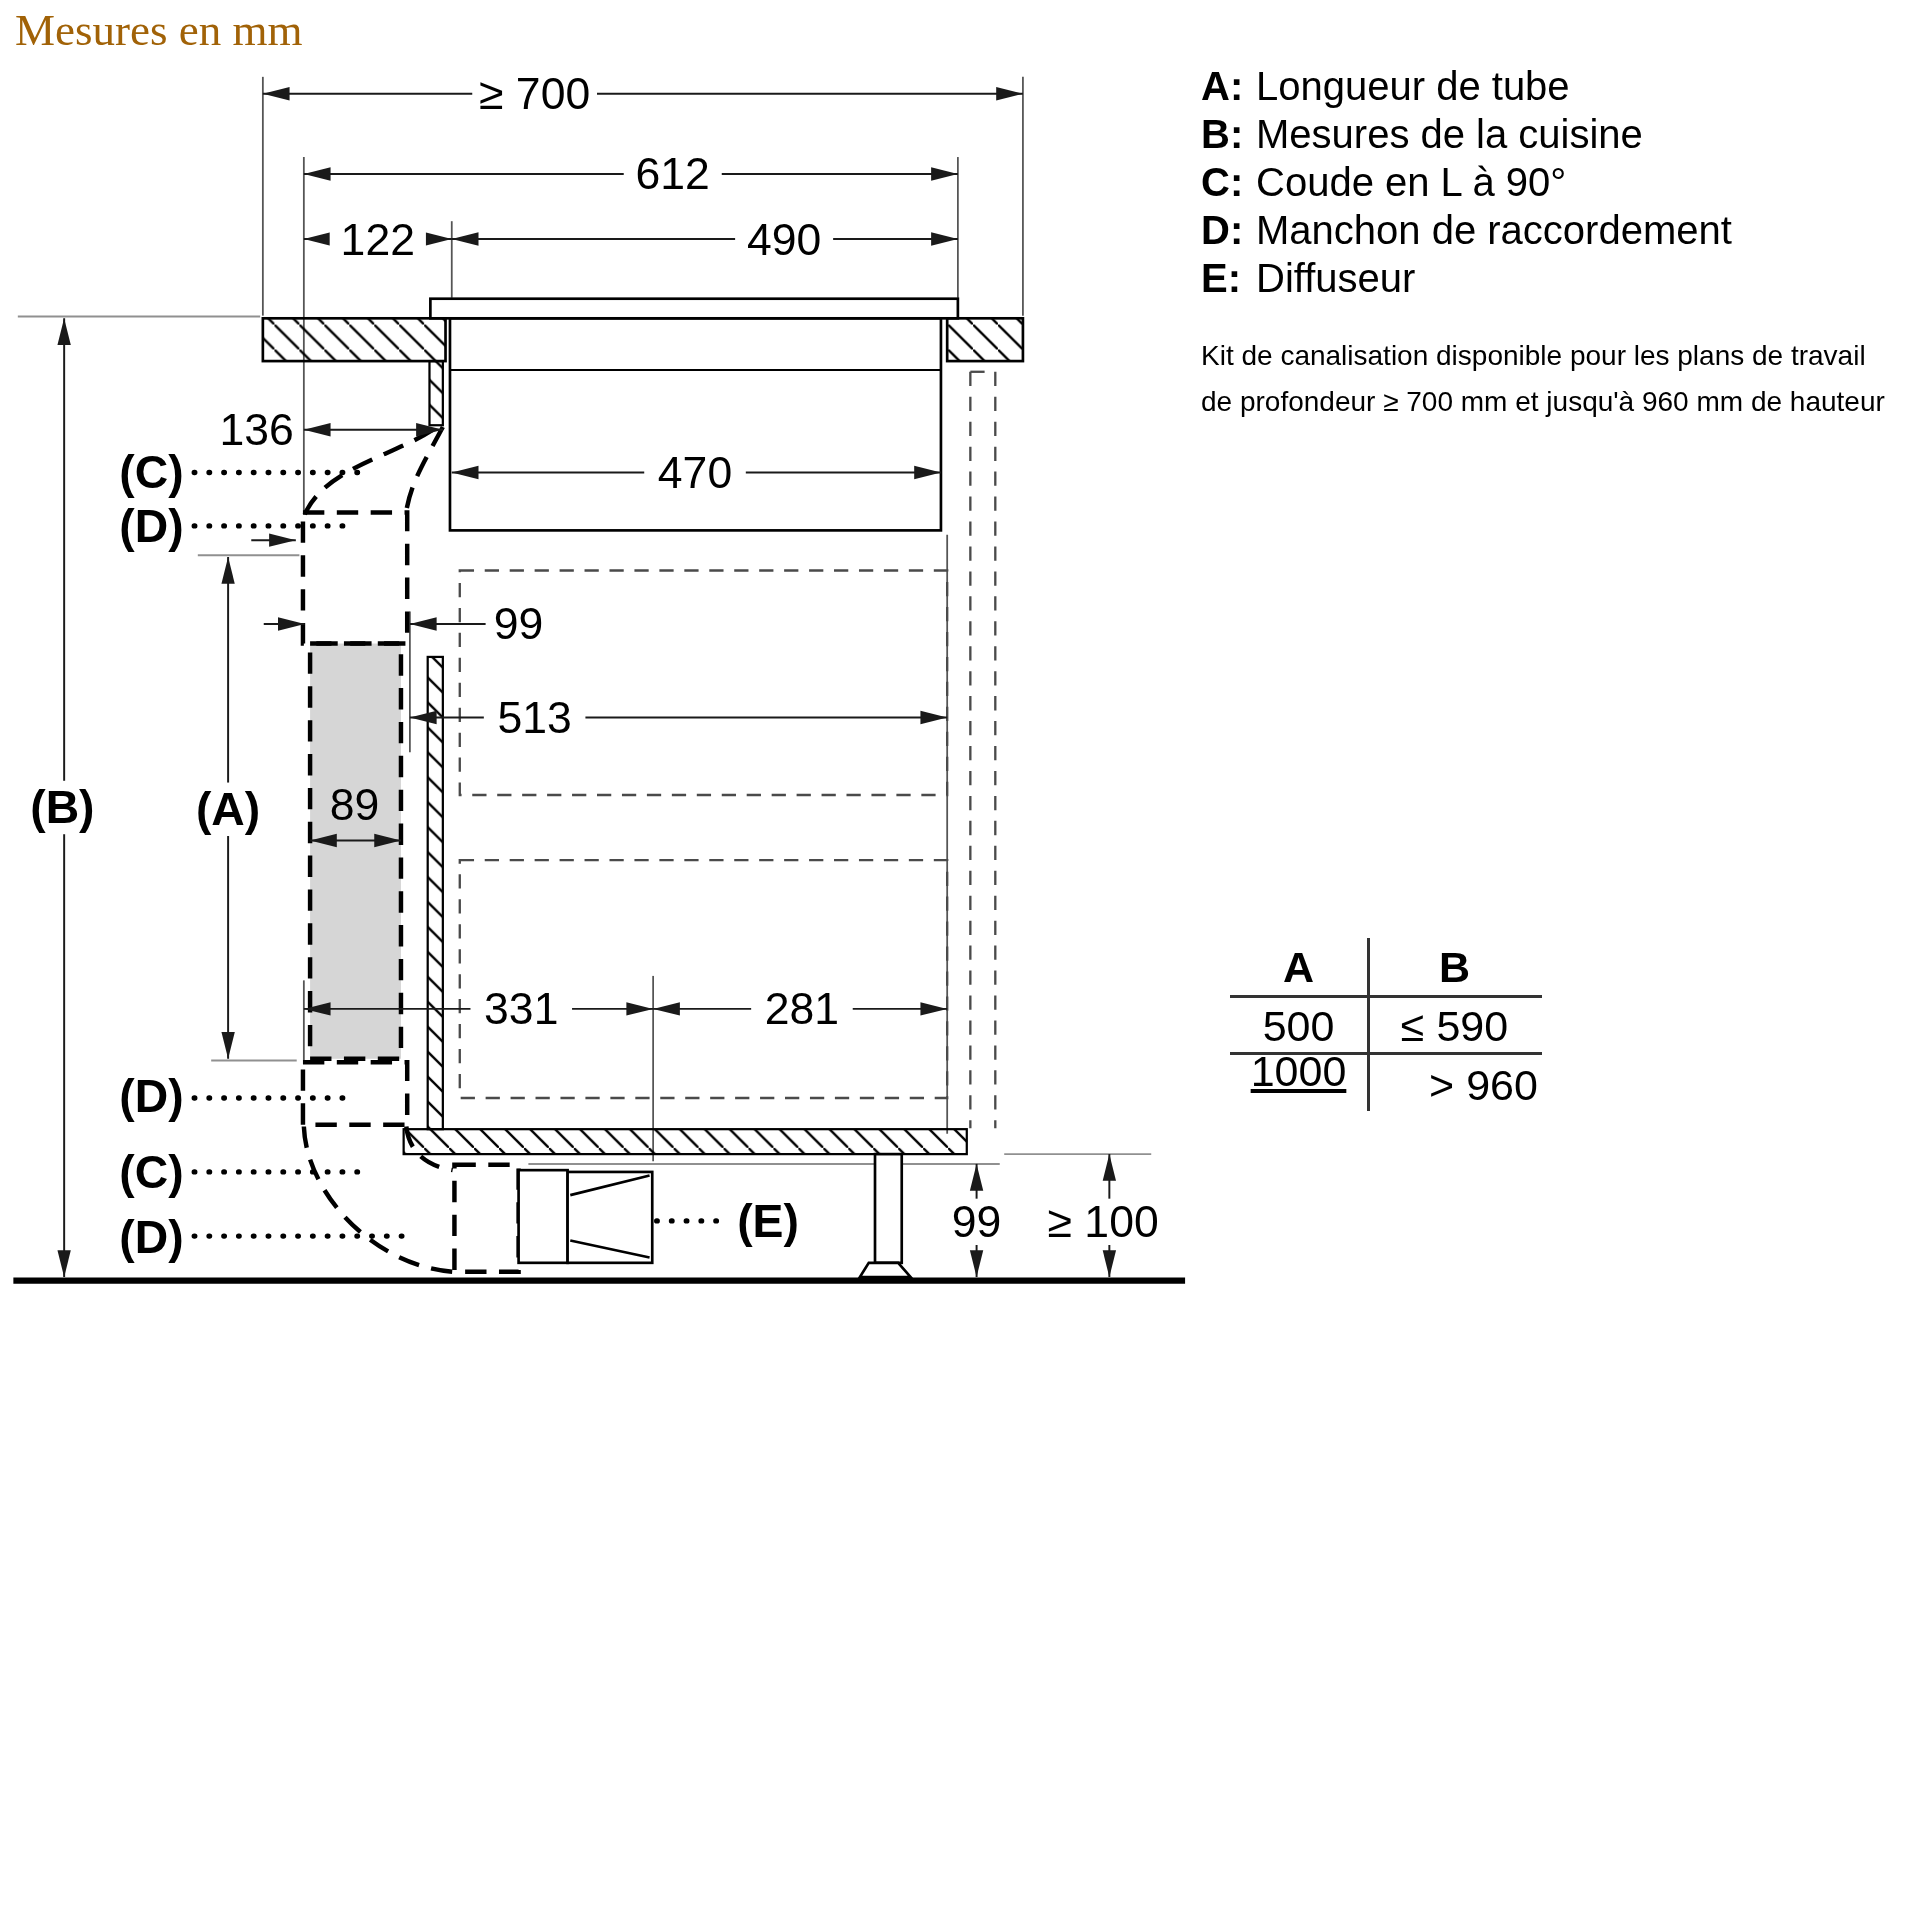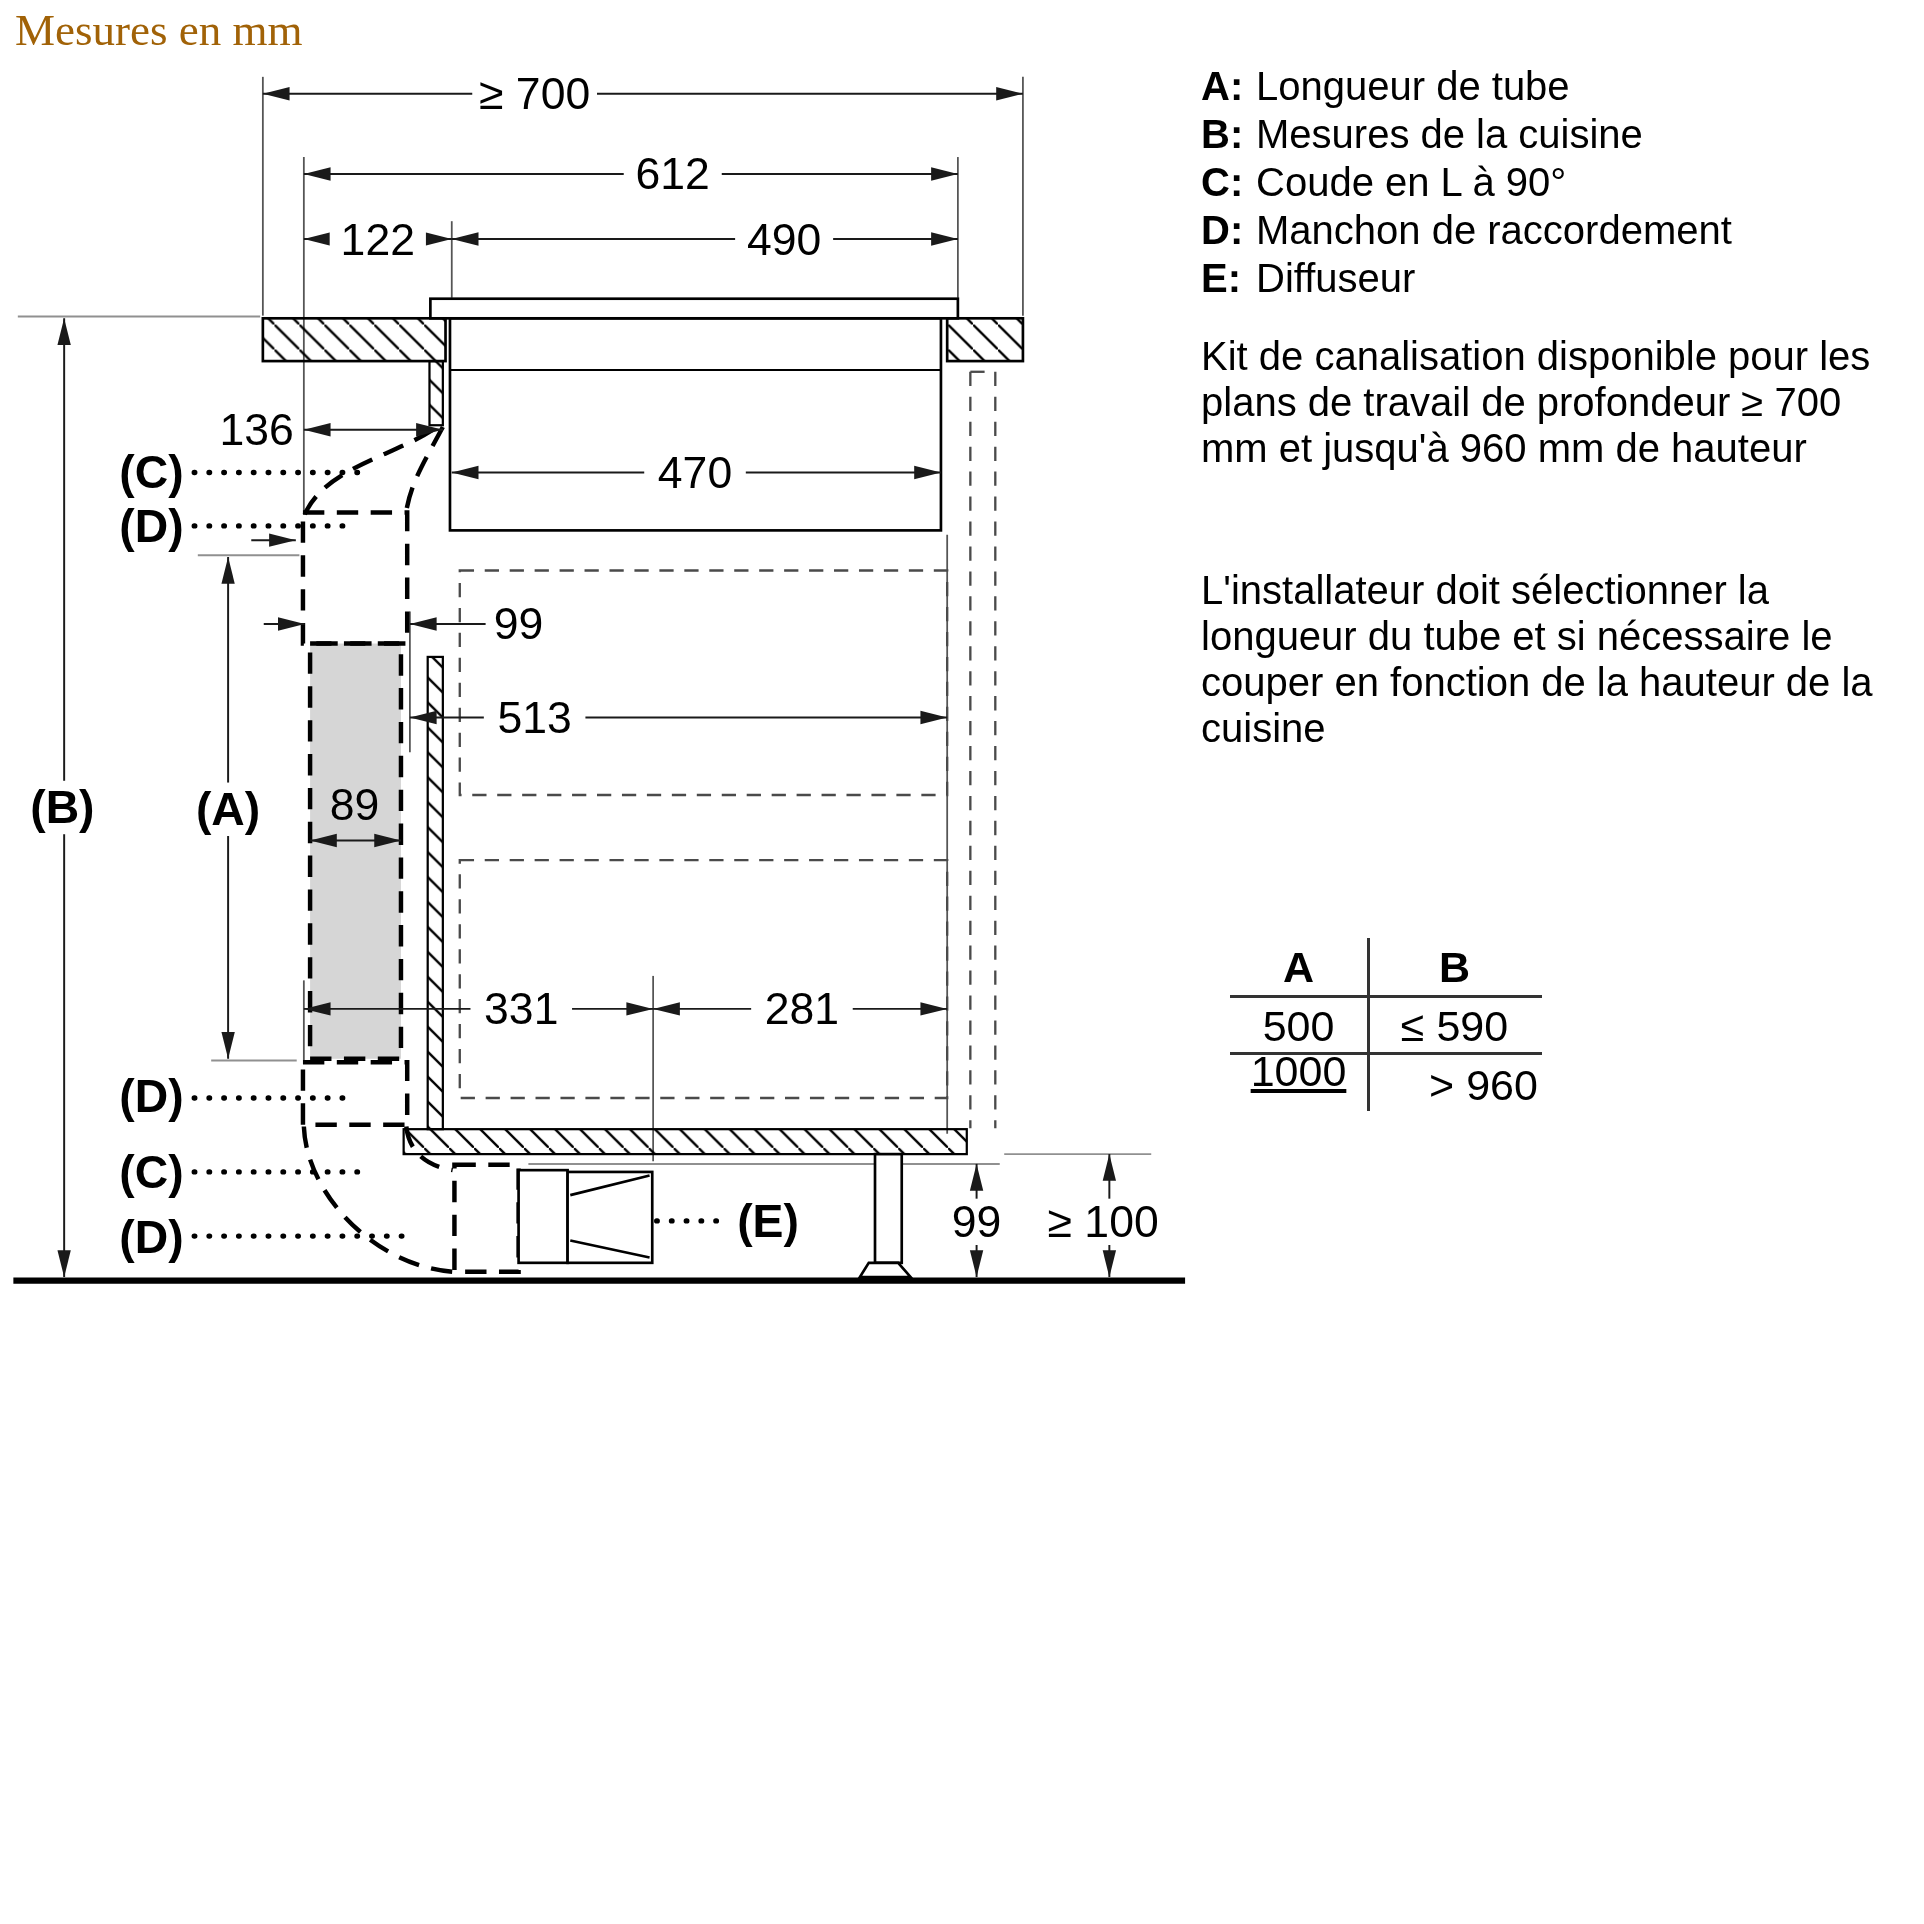--- a/index.html
+++ b/index.html
@@ -5,21 +5,21 @@
   html,body{margin:0;padding:0;}
   body{
     width:1925px;height:1925px;background:#ffffff;position:relative;
     font-family:"Liberation Sans", sans-serif;color:#000;
   }
   .title{position:absolute;left:15px;top:4px;font-size:45px;color:#a16207;font-family:Liberation Serif, serif;}
   .right-col{position:absolute;left:1185px;top:0;width:740px;height:1925px;}
   .legend{position:absolute;left:16px;top:62px;}
   .legend-row{display:flex;font-size:40px;line-height:48px;}
   .legend-row .k{font-weight:bold;width:55px;flex:0 0 auto;}
-  .note{position:absolute;left:16px;width:695px;font-size:40px;line-height:46px;}
+  .note{position:absolute;left:16px;width:695px;font-size:28px;line-height:46px;}
   .note1{top:333px;}
   .note2{top:567px;}
   .abtable{position:absolute;left:45px;top:936px;width:312px;height:178px;font-size:43px;}
   .abtable .cell{position:absolute;text-align:center;}
   .abtable .head{font-weight:bold;}
   .vline{position:absolute;left:137px;top:1.8px;width:2.7px;height:173px;background:#333;}
   .hline{position:absolute;left:0;width:312px;height:2.7px;background:#333;}
   svg text{font-family:"Liberation Sans", sans-serif;}
   .dimtxt{font-size:50px;fill:#000;}
   .lbl{font-size:52px;font-weight:bold;fill:#000;}
@@ -189,21 +189,20 @@
       <span class="k">D:</span>
       <span class="v">Manchon de raccordement</span>
     </div>
     <div class="legend-row">
       <span class="k">E:</span>
       <span class="v">Diffuseur</span>
     </div>
   </div>
 
   <div class="note note1">Kit de canalisation disponible pour les plans de travail de profondeur ≥ 700 mm et jusqu'à 960 mm de hauteur</div>
-  <div class="note note2">L'installateur doit sélectionner la longueur du tube et si nécessaire le couper en fonction de la hauteur de la cuisine</div>
 
   <div class="abtable">
     <div class="cell head" style="left:0;top:7.1px;width:137px;">A</div>
     <div class="cell head" style="left:137px;top:7.1px;width:175px;">B</div>
     <div class="vline"></div>
     <div class="hline" style="top:59px;"></div>
     <div class="cell" style="left:0;top:66px;width:137px;">500</div>
     <div class="cell" style="left:137px;top:66px;width:175px;">≤ 590</div>
     <div class="hline" style="top:116px;"></div>
     <div class="cell" style="left:0;top:111px;width:137px;text-decoration:underline;">1000</div>

